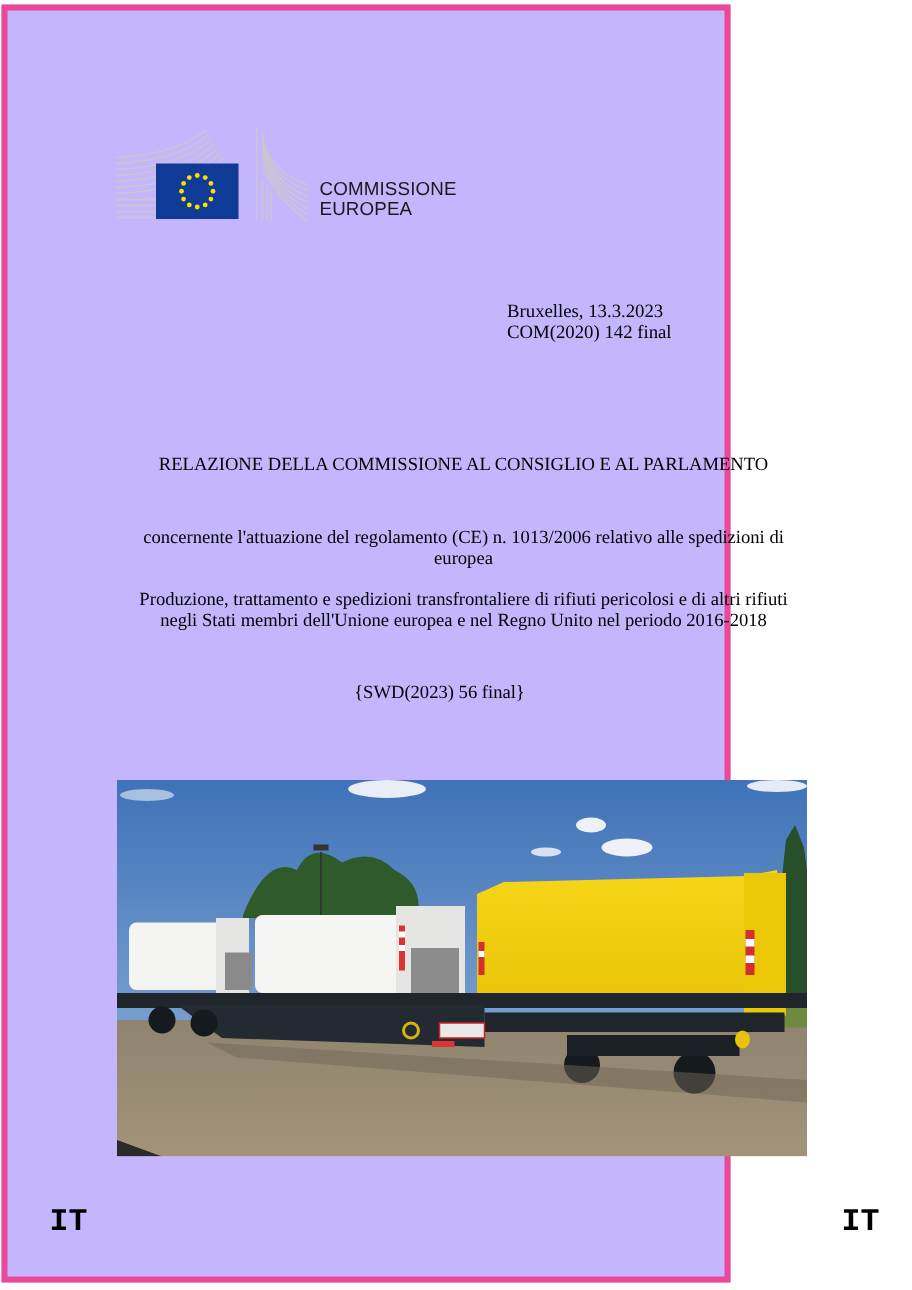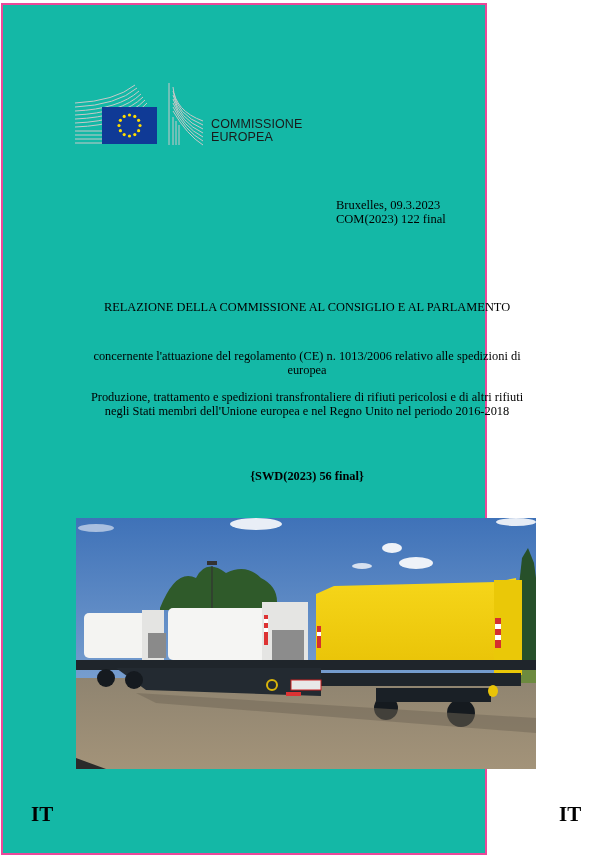--- a/index.html
+++ b/index.html
@@ -14,22 +14,22 @@
       overflow: hidden;
       font-family: "Liberation Serif", serif;
       color: #000;
     }
     .page {
       position: absolute;
       left: 1px;
       top: 3px;
       width: 486px;
       height: 852px;
-      border: 2px solid #ec4899;
-      background: #14b8a6;
+      border: 4px solid #ec4899;
+      background: #c4b5fd;
       box-sizing: border-box;
     }
     
     .logo {
       position: absolute;
       left: 72px;
       top: 76px;
       width: 230px;
       height: 66px;
     }
@@ -59,42 +59,41 @@
       text-align: center;
       font-weight: normal;
       font-size: 12.4px;
       line-height: 14px;
     }
     .t1 { top: 295px; }
     .t2 { top: 344px; }
     .t3 { top: 385px; text-align: center; }
     .swd {
       position: absolute;
-      left: 60px;
+      left: 44px;
       width: 488px;
       top: 447px;
       text-align: center;
       font-size: 12.4px;
       line-height: 14px;
-      font-weight: bold;
-      margin-top: 17px;
+      font-weight: normal;
     }
     
     .photo {
       position: absolute;
       left: 73px;
       top: 513px;
       width: 460px;
       height: 251px;
       overflow: hidden;
     }
     .footer-code {
       position: absolute;
       top: 797px;
-      font-family: Liberation Serif, serif;
+      font-family: Liberation Mono, monospace;
       font-weight: bold;
       font-size: 21px;
       line-height: 24px;
     }
     .fc-left { left: 28px; }
     .fc-right { left: 556px; }
   </style>
 </head>
 <body>
 
@@ -147,22 +146,22 @@
         <circle cx="49.2" cy="35.4" r="1.6"></circle>
       </g>
     </svg>
     <div class="logo-text">
       <div>COMMISSIONE</div>
       <div>EUROPEA</div>
     </div>
   </div>
 
   <div class="ref">
-    <div>Bruxelles, 09.3.2023</div>
-    <div>COM(2023) 122 final</div>
+    <div>Bruxelles, 13.3.2023</div>
+    <div>COM(2020) 142 final</div>
   </div>
 
   <div class="titles t1">
     <div>RELAZIONE DELLA COMMISSIONE AL CONSIGLIO E AL PARLAMENTO</div>
   </div>
 
   <div class="titles t2">
     <div>concernente l'attuazione del regolamento (CE) n. 1013/2006 relativo alle spedizioni di</div>
     <div>europea</div>
   </div>

